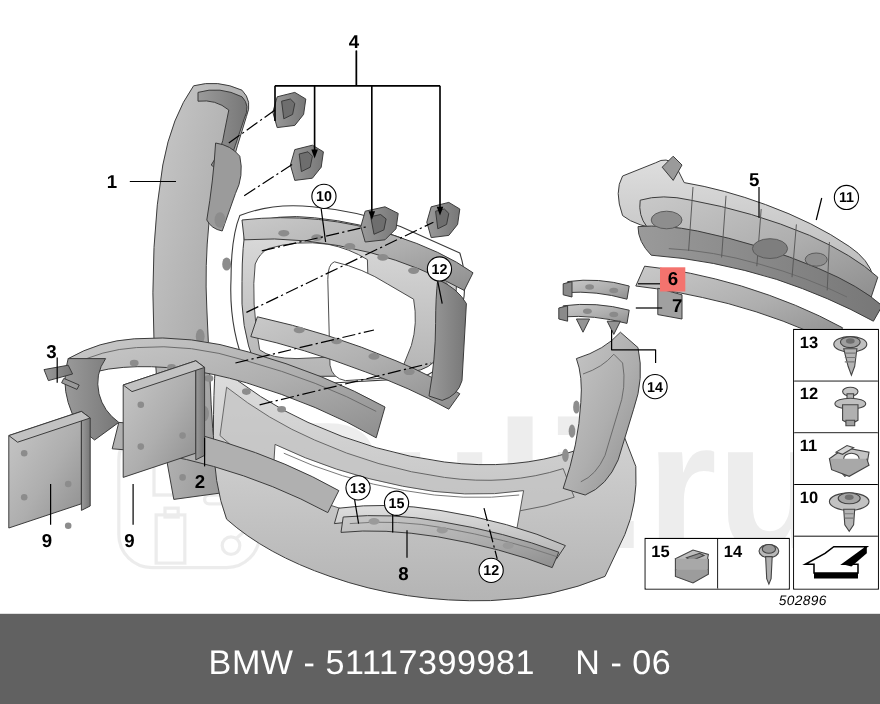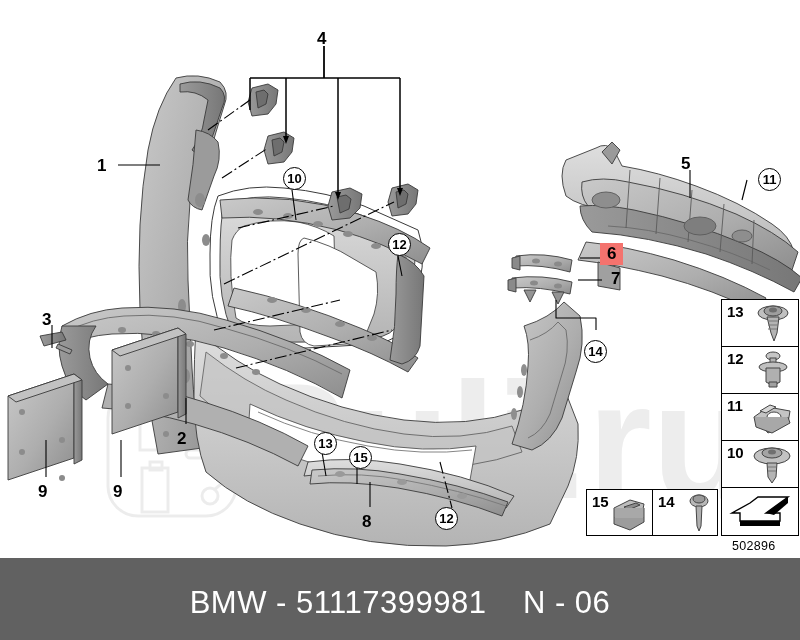--- a/index.html
+++ b/index.html
@@ -450,20 +450,20 @@
       <div class="legend-cell" style="width:64px;">
         <span class="legend-num">14</span>
         <svg class="legend-art" width="28" height="40" viewBox="0 0 28 40">
           <ellipse cx="14" cy="8" rx="9" ry="6" fill="#b8b8b8" stroke="#444"></ellipse>
           <ellipse cx="14" cy="6" rx="6" ry="4" fill="#9a9a9a" stroke="#444"></ellipse>
           <path d="M11 13 l6 0 l-1 20 l-2 5 l-2 -5 z" fill="#b0b0b0" stroke="#444"></path>
         </svg>
       </div>
     </div>
 
-    <div id="diagram-ref" style="left:732px; top:539px;">502896</div>
+    <div id="diagram-ref" style="left:708px; top:539px;font-style:italic;">502896</div>
   </div>
 
   <div id="bottom-bar">
     <div id="bottom-bar-text">BMW - 51117399981    N - 06</div>
   </div>
 
 </div>
 
 </body></html>

